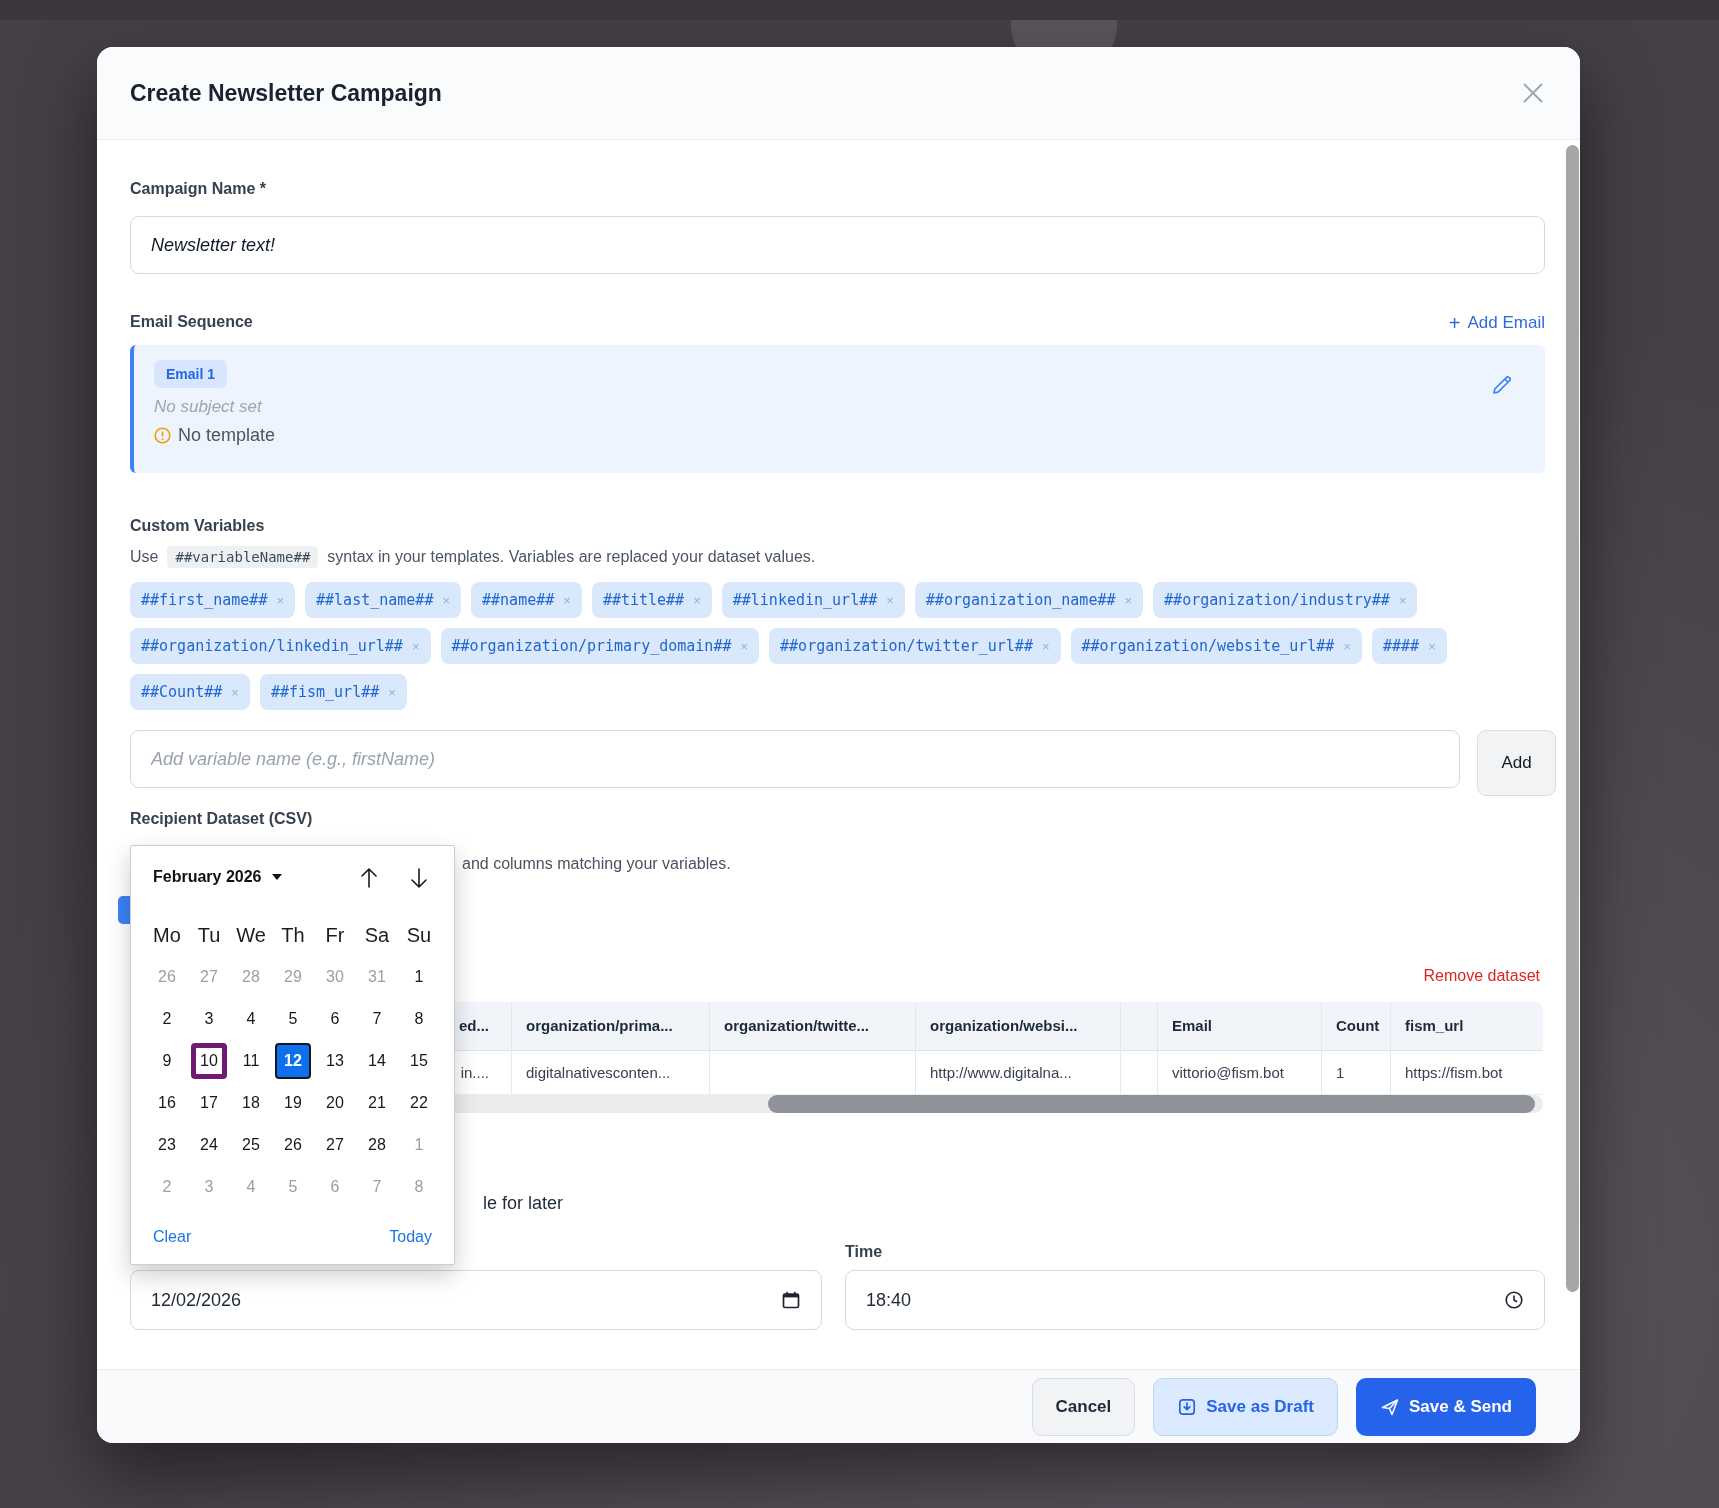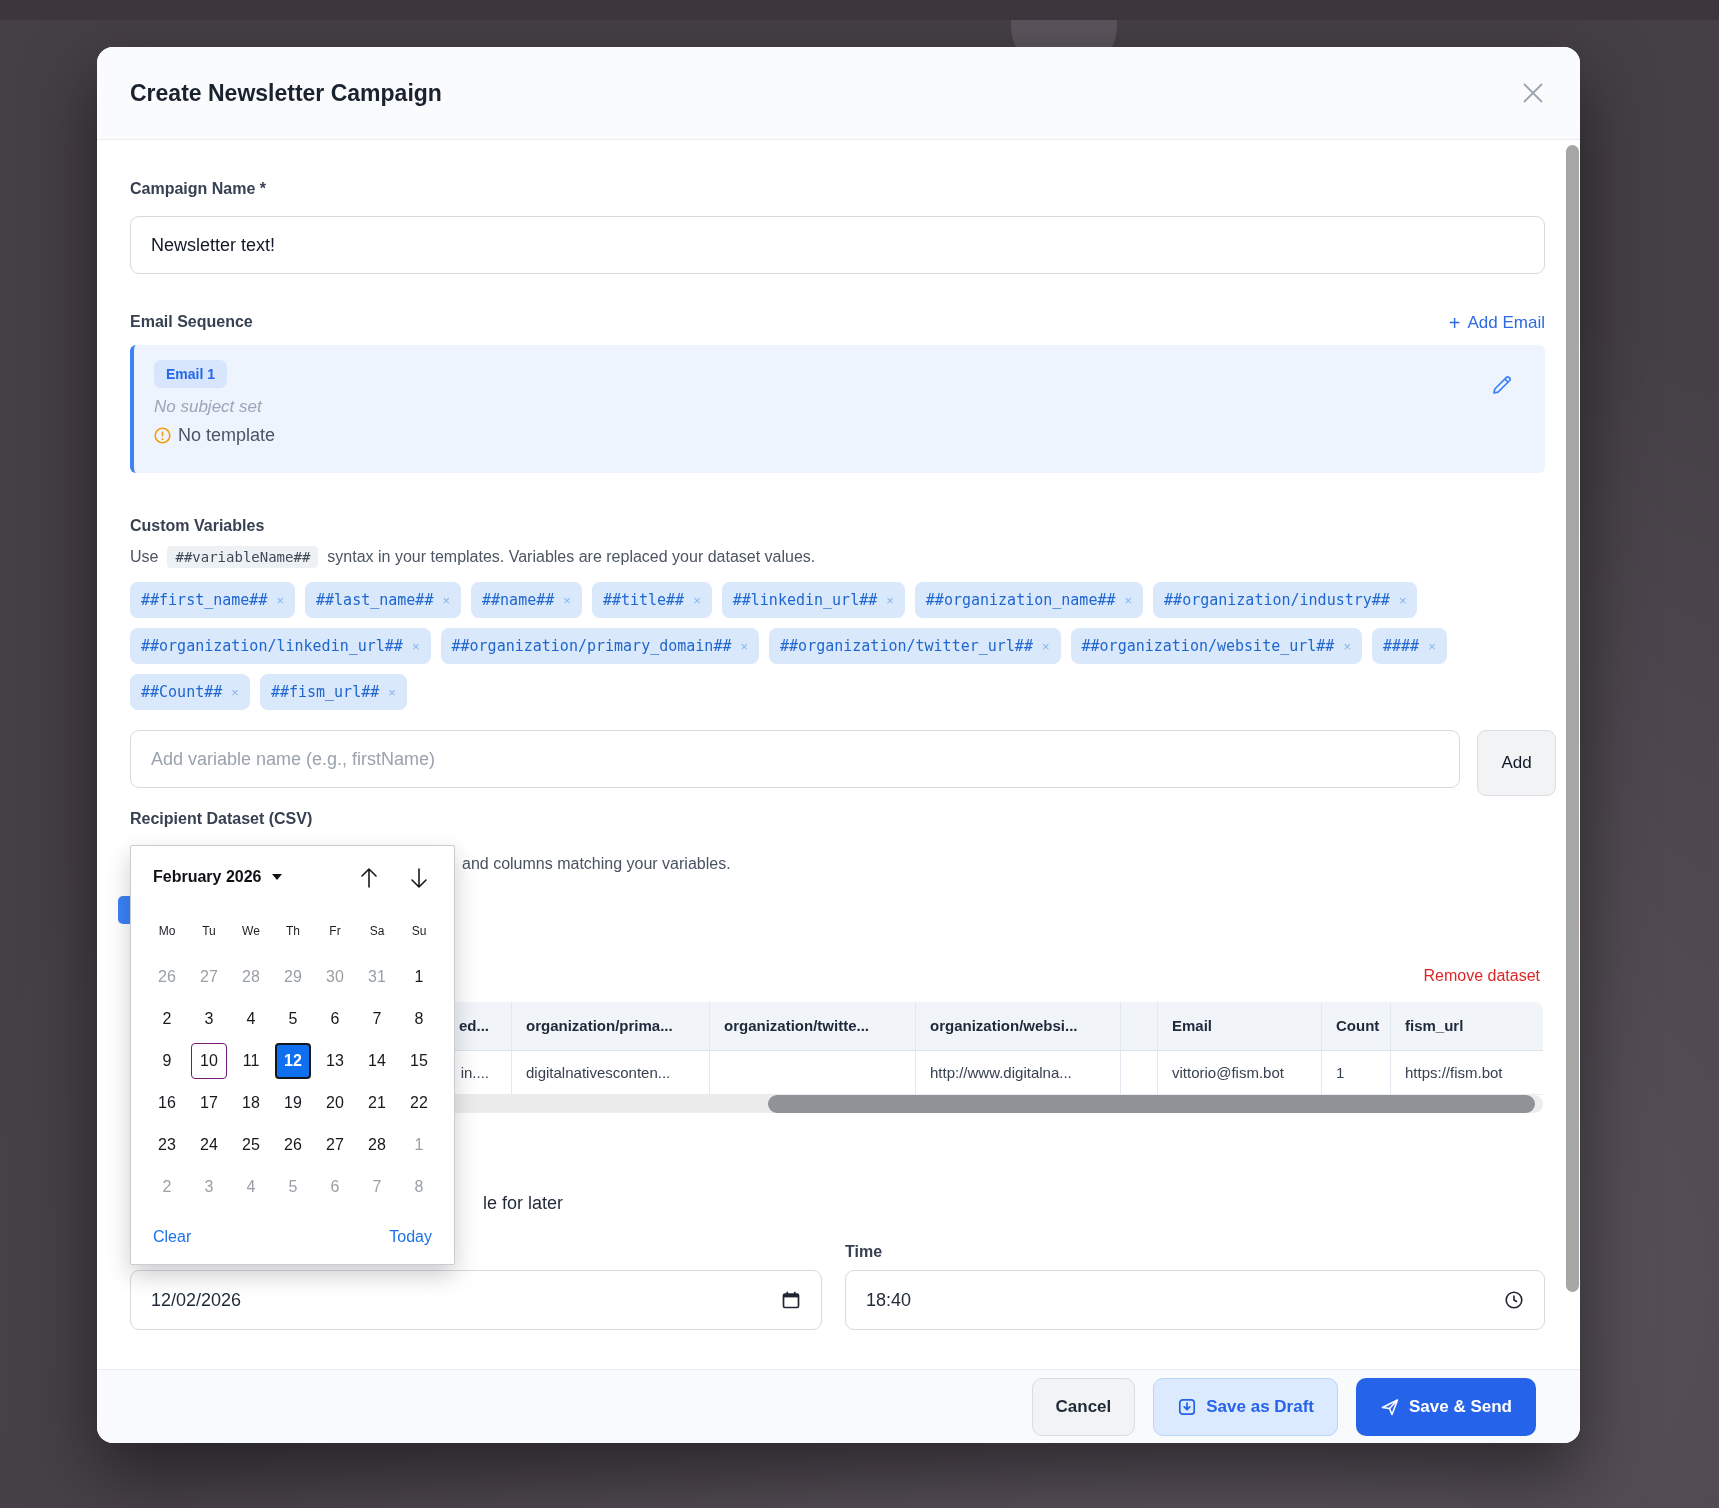--- a/index.html
+++ b/index.html
@@ -14,21 +14,21 @@
   .modal{ position:absolute; left:97px; top:27px; width:1483px; height:1396px; background:#ffffff;
     border-radius:16px; box-shadow:0 30px 70px rgba(0,0,0,.5); }
   .modal-header{ position:absolute; left:0; right:0; top:0; height:93px; background:#fafbfc;
     border-bottom:1px solid #ededf0; border-radius:16px 16px 0 0; }
   .modal-title{ position:absolute; left:33px; top:50%; transform:translateY(-50%);
     font-size:23px; font-weight:bold; color:#1a2230; }
   .close-btn{ position:absolute; right:34px; top:50%; transform:translateY(-50%); cursor:pointer; line-height:0; }
 
   .field-label{ position:absolute; left:33px; font-size:16px; font-weight:600; color:#374151; }
   .text-input{ position:absolute; border:1px solid #d6dade; border-radius:9px; background:#fff;
-    font-size:18px; color:#111827; padding:0 20px; font-family:inherit; outline:none; }
+    font-size:18px; color:#111827; padding:0 20px; font-family:inherit; outline:none;font-style:italic; }
   .text-input::placeholder{ color:#9aa2ae; }
 
   
   .seq-row{ position:absolute; left:33px; right:35px; top:266px; height:26px; }
   .seq-row .field-label{ position:static; }
   .add-email{ position:absolute; right:0; top:0; color:#2f6ae0; font-size:17px; cursor:pointer;
     display:flex; gap:7px; align-items:center; }
   .add-email .plus{ font-size:20px; font-weight:400; line-height:1; }
   .email-card{ position:absolute; left:33px; top:298px; width:1415px; height:128px; background:#edf4fe;
     border-left:4px solid #3b82f6; border-radius:6px; padding:15px 20px; }
@@ -95,27 +95,27 @@
   .calendar{ position:absolute; left:33px; top:798px; width:325px; height:420px; background:#fff;
     border:1px solid #c8cdd3; border-radius:2px; box-shadow:0 10px 24px rgba(0,0,0,.20); z-index:20; }
   .cal-month{ position:absolute; left:22px; top:22px; display:flex; align-items:center; gap:10px;
     font-size:16px; font-weight:bold; color:#0f1115; cursor:pointer; }
   .cal-caret{ width:0; height:0; border-left:5px solid transparent; border-right:5px solid transparent;
     border-top:6px solid #111; }
   .cal-arrow{ position:absolute; top:16px; width:32px; height:32px; display:flex; align-items:center;
     justify-content:center; cursor:pointer; }
   .cal-up{ left:222px; } .cal-down{ left:272px; }
   .cal-daynames{ position:absolute; left:15px; top:78px; display:flex; }
-  .cal-daynames span{ width:42px; text-align:center; font-size:12px; color:#1b1d21; }
+  .cal-daynames span{ width:42px; text-align:center; font-size:20px; color:#1b1d21; }
   .cal-grid{ position:absolute; left:15px; top:110px; width:294px; display:flex; flex-wrap:wrap; }
   .cal-cell{ width:42px; height:42px; display:flex; align-items:center; justify-content:center; cursor:pointer; }
   .cal-cell .d{ width:36px; height:36px; display:flex; align-items:center; justify-content:center;
     font-size:16px; color:#17191d; border-radius:4px; }
   .cal-cell.muted .d{ color:#9aa0a6; }
-  .cal-cell.outlined .d{ border:1px solid #701a75; }
+  .cal-cell.outlined .d{ border:5px solid #701a75; }
   .cal-cell.selected .d{ background:#0e70ef; border:2px solid #14171c; color:#fff; font-weight:bold; }
   .cal-clear{ position:absolute; left:22px; bottom:18px; color:#1a73e8; font-size:16px; cursor:pointer; }
   .cal-today{ position:absolute; right:22px; bottom:18px; color:#1a73e8; font-size:16px; cursor:pointer; }
 
   .vbar-thumb{ position:absolute; right:1px; top:98px; width:13px; height:1147px; background:#a6a6a6;
     border-radius:7px; cursor:grab; }
   svg{ display:block; }
 </style>
 </head>
 <body>

